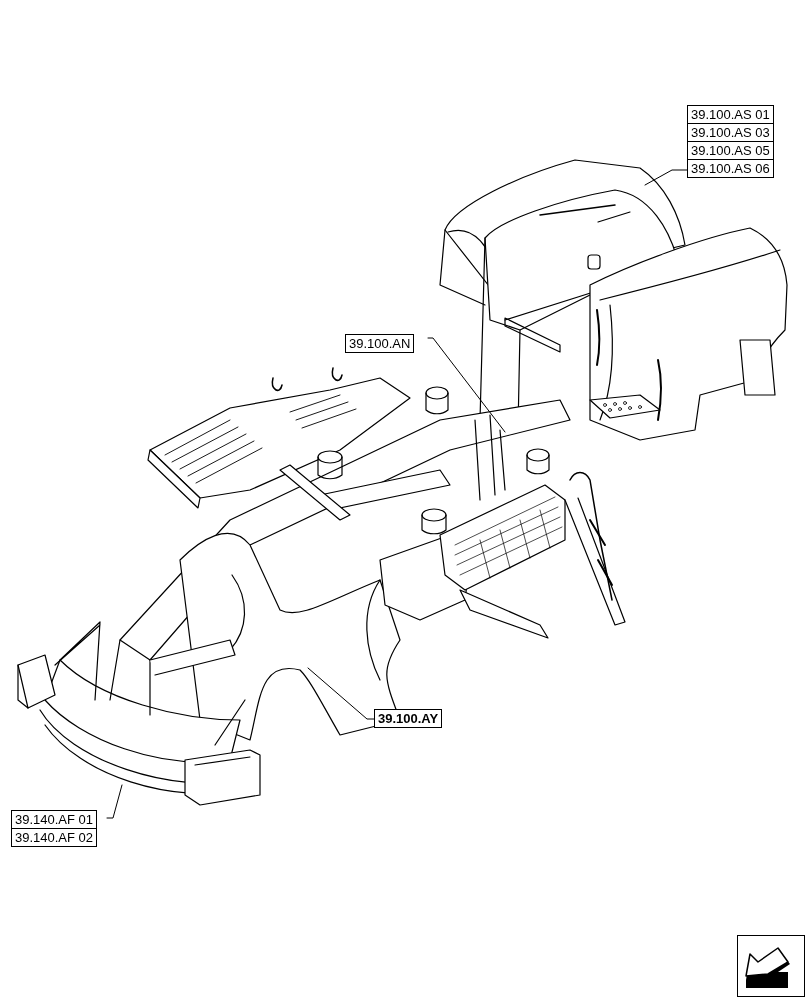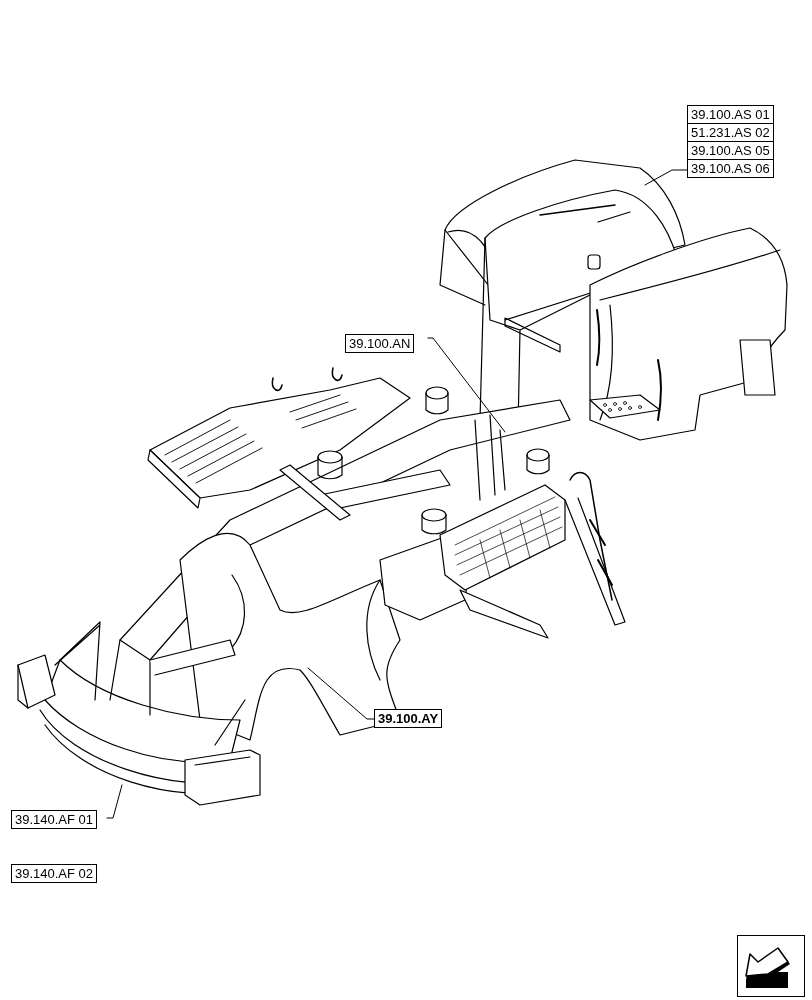--- a/index.html
+++ b/index.html
@@ -137,30 +137,30 @@
   <g stroke-width="1">
     <polyline points="687,170 672,170 645,185"></polyline>
     <polyline points="428,338 433,338 505,432"></polyline>
     <polyline points="374,719 367,719 308,668"></polyline>
     <polyline points="107,818 113,818 122,785"></polyline>
   </g>
 </svg>
 
 <div class="stack" style="left:687px; top:105px;">
   <div class="callout">39.100.AS 01</div>
-  <div class="callout">51.231.AS 02</div>
+  <div class="callout">39.100.AS 03</div>
   <div class="callout">39.100.AS 05</div>
   <div class="callout">39.100.AS 06</div>
 </div>
 
 <div class="callout" style="left:345px; top:334px;">39.100.AN</div>
 
 <div class="callout" style="left:374px; top:709px;font-weight:bold;">39.100.AY</div>
 
-<div class="stack" style="left:11px; top:810px;gap:36px;">
+<div class="stack" style="left:11px; top:810px;">
   <div class="callout">39.140.AF 01</div>
   <div class="callout">39.140.AF 02</div>
 </div>
 
 <div class="nav-icon">
   <svg width="66" height="60" viewBox="0 0 66 60" xmlns="http://www.w3.org/2000/svg">
     <path d="M8,44 L12,20 L20,28 L40,14 L52,28 L40,36 L50,36 L50,52 L8,52 Z" fill="#000"></path>
     <path d="M8,40 L12,18 L20,26 L40,12 L50,26 L30,38 Z" fill="#fff" stroke="#000" stroke-width="1.5" stroke-linejoin="round"></path>
   </svg>
 </div>

